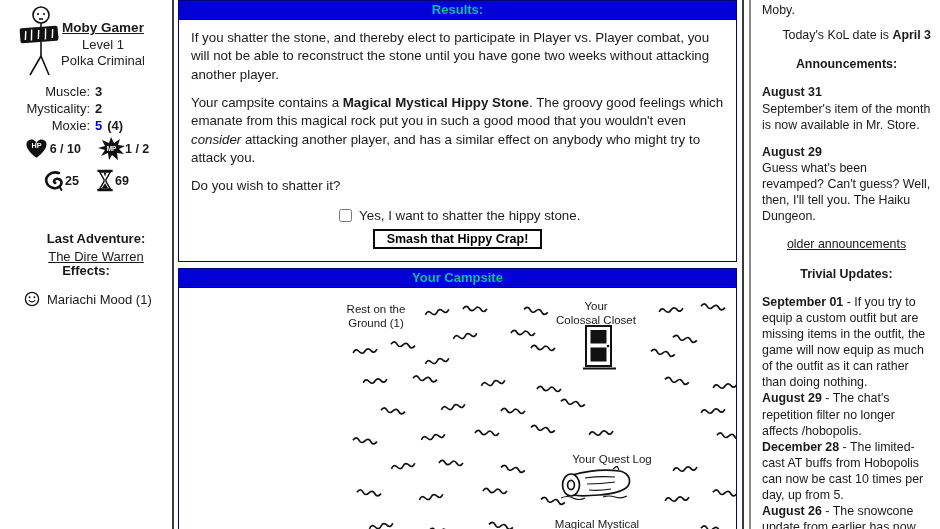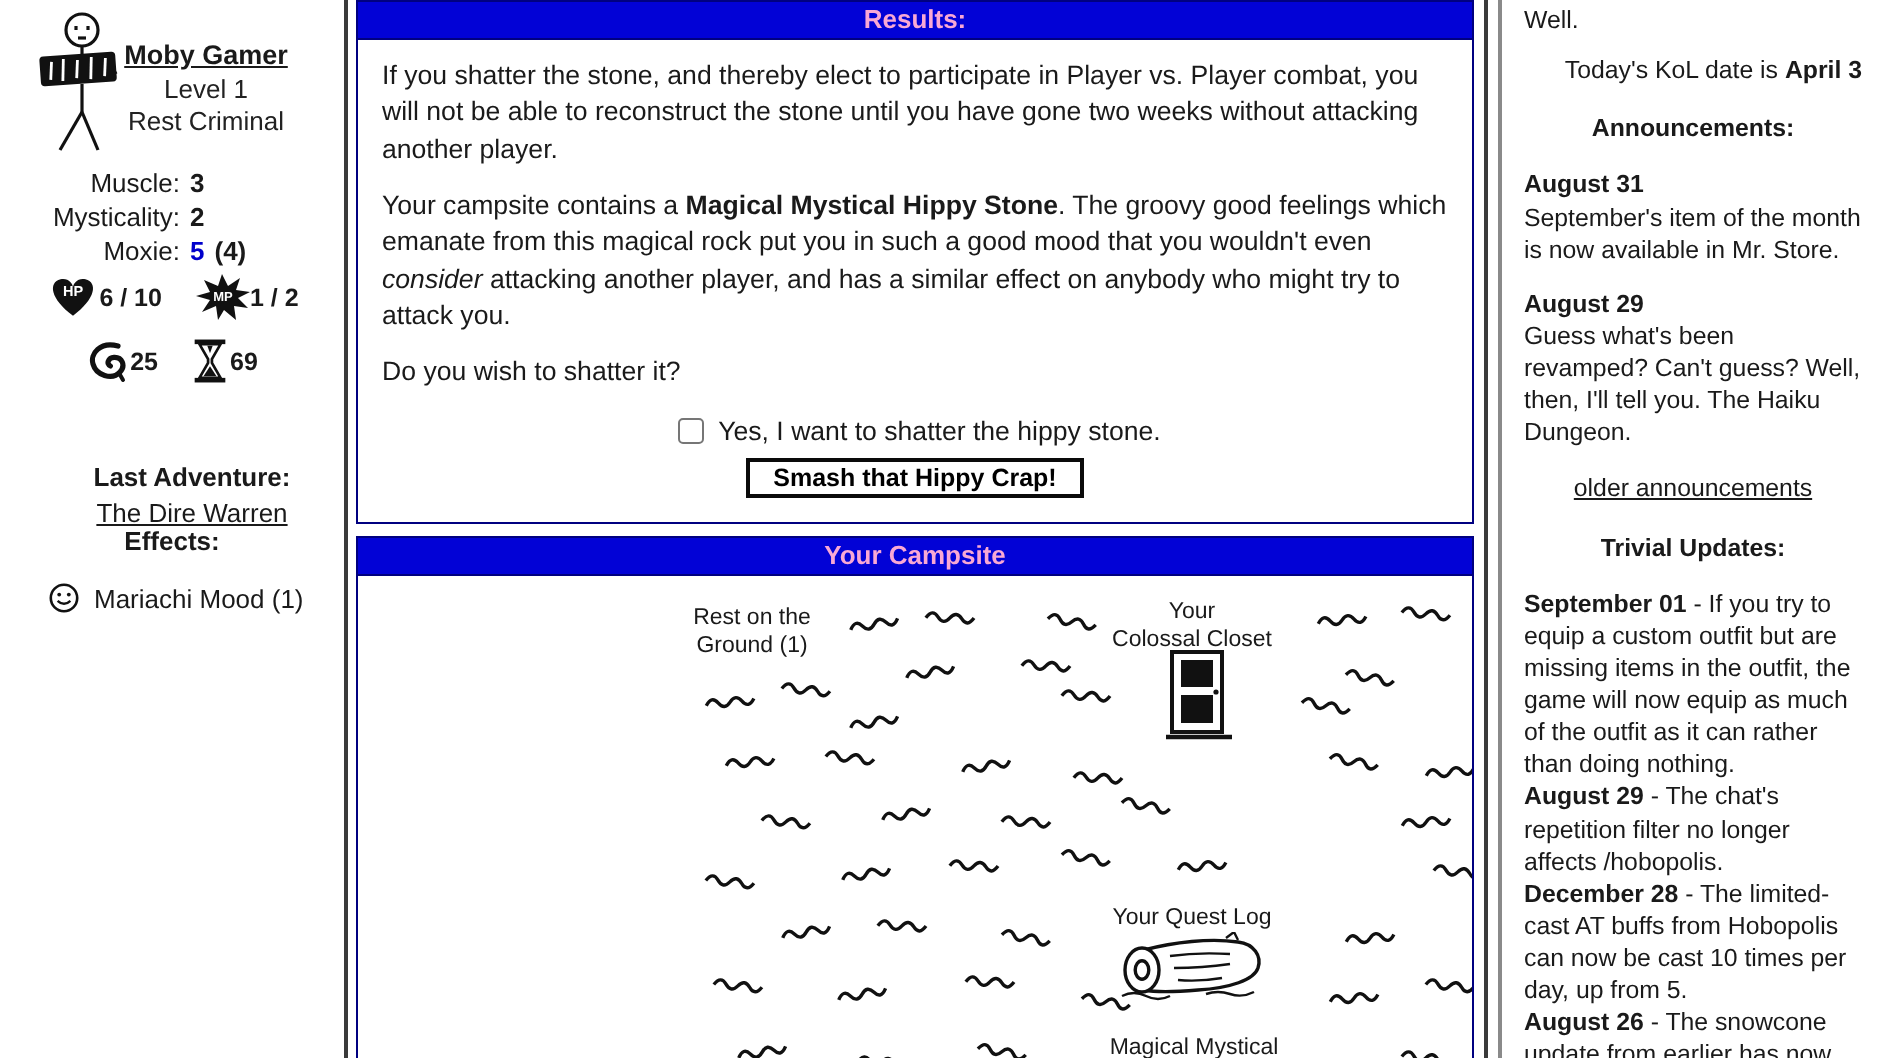--- a/index.html
+++ b/index.html
@@ -32,21 +32,21 @@
   .gauge .num{font-weight:bold;font-size:12.5px;margin-top:1px;}
   .lastadv{position:absolute;left:10px;top:230px;width:172px;text-align:center;line-height:1.35;}
   .lastadv .lbl{font-weight:bold;}
   .lastadv .lnk{text-decoration:underline;cursor:pointer;}
   .effectshdr{position:absolute;left:0;top:263px;width:172px;text-align:center;font-weight:bold;}
   .effectrow{position:absolute;left:24px;top:291px;width:148px;display:flex;align-items:center;gap:7px;}
   
   #mainpane{left:175px;width:567px;box-sizing:border-box;padding:0 5px 0 3px;}
   .panel{border:1px solid #000080;background:#fff;}
   .panel-hdr{
-    background:#0202d6;color:#f9a8d4;font-weight:bold;text-align:center;
+    background:#0202d6;color:#14b8a6;font-weight:bold;text-align:center;
     font-size:13px;padding:1px 0 2px 0;border-bottom:1px solid #000080;
   }
   #results-body{padding:9px 12px 10px 12px;line-height:1.38;font-size:13.3px;}
   #results-body p{margin:0 0 10px 0;}
   .confirm{text-align:center;margin-top:2px;}
   .confirm input{vertical-align:-2px;margin-right:4px;}
   .smash-btn{
     display:block;margin:4px auto 2px auto;background:#fff;border:2px solid #0a0a0a;
     font-weight:bold;font-size:12.5px;font-family:inherit;padding:1px 12px;cursor:pointer;
   }
@@ -91,21 +91,21 @@
           <line x1="27" y1="26" x2="26" y2="35"></line>
             <line x1="34" y1="25" x2="33" y2="36"></line>
           <line x1="41" y1="26" x2="40" y2="35"></line>
         </g>
       </g>
     </svg>
   </div>
   <div class="namebox">
     <div class="char-name">Moby Gamer</div>
     <div class="char-sub">Level 1</div>
-    <div class="char-sub">Rest Criminal</div>
+    <div class="char-sub">Polka Criminal</div>
   </div>
 
   <div class="statgrid">
     <div class="statrow">
       <span class="statlabel">Muscle:</span>
       <span class="statval">3</span>
     </div>
     <div class="statrow">
       <span class="statlabel">Mysticality:</span>
       <span class="statval">2</span>
@@ -427,21 +427,21 @@
       <div class="site-icon" style="left:404px;top:36px;">
         <svg width="33" height="47" viewBox="0 0 33 47">
           <rect x="3" y="2" width="25" height="40" fill="#fff" stroke="#111" stroke-width="2"></rect>
           <rect x="7.5" y="6" width="16" height="13.5" fill="#111"></rect>
           <rect x="7.5" y="23.5" width="16" height="14" fill="#111"></rect>
           <circle cx="25" cy="22" r="1.3" fill="#111"></circle>
           <line x1="0" y1="44.5" x2="33" y2="44.5" stroke="#111" stroke-width="2.2"></line>
         </svg>
       </div>
 
-      <div class="site-label" style="left:356px;top:164px;width:122px;">Your Quest Log</div>
+      <div class="site-label" style="left:372px;top:164px;width:122px;">Your Quest Log</div>
       <div class="site-icon" style="left:378px;top:178px;">
         <svg width="82" height="40" viewBox="0 0 82 40">
           <g stroke="#111" stroke-width="1.7" fill="#fff">
             <path d="M15,9 C30,5 48,3 62,5 C70,6 74,12 72,18 C70,24 58,28 42,29 C30,30 20,30 15,29 Z"></path>
             <ellipse cx="14" cy="19" rx="8.5" ry="11"></ellipse>
             <ellipse cx="14" cy="19" rx="3.4" ry="4.6"></ellipse>
           </g>
           <g stroke="#111" stroke-width="1.2" fill="none">
             <path d="M28,12 q14,-2 30,-1"></path>
             <path d="M30,18 q14,0 28,-2"></path>
@@ -456,21 +456,21 @@
 Hippy Stone</div>
 
     </div>
   </div>
 </div>
 
 <div id="div-main-right" class="vdiv"></div>
 <div id="div-right-inner" class="vdiv"></div>
 
 <div id="rightpane" class="pane">
-  <div>Well.</div>
+  <div>Moby.</div>
   <div class="rp-center" style="margin-top:9px;">Today's KoL date is <b>April 3</b></div>
   <div class="rp-title">Announcements:</div>
   <div id="announcements-list">
       <div class="ann-item">
         <div class="ann-date">August 31</div>
         <div>September's item of the month is now available in Mr. Store.</div>
       </div>
       <div class="ann-item">
         <div class="ann-date">August 29</div>
         <div>Guess what's been revamped? Can't guess? Well, then, I'll tell you. The Haiku Dungeon.</div>

